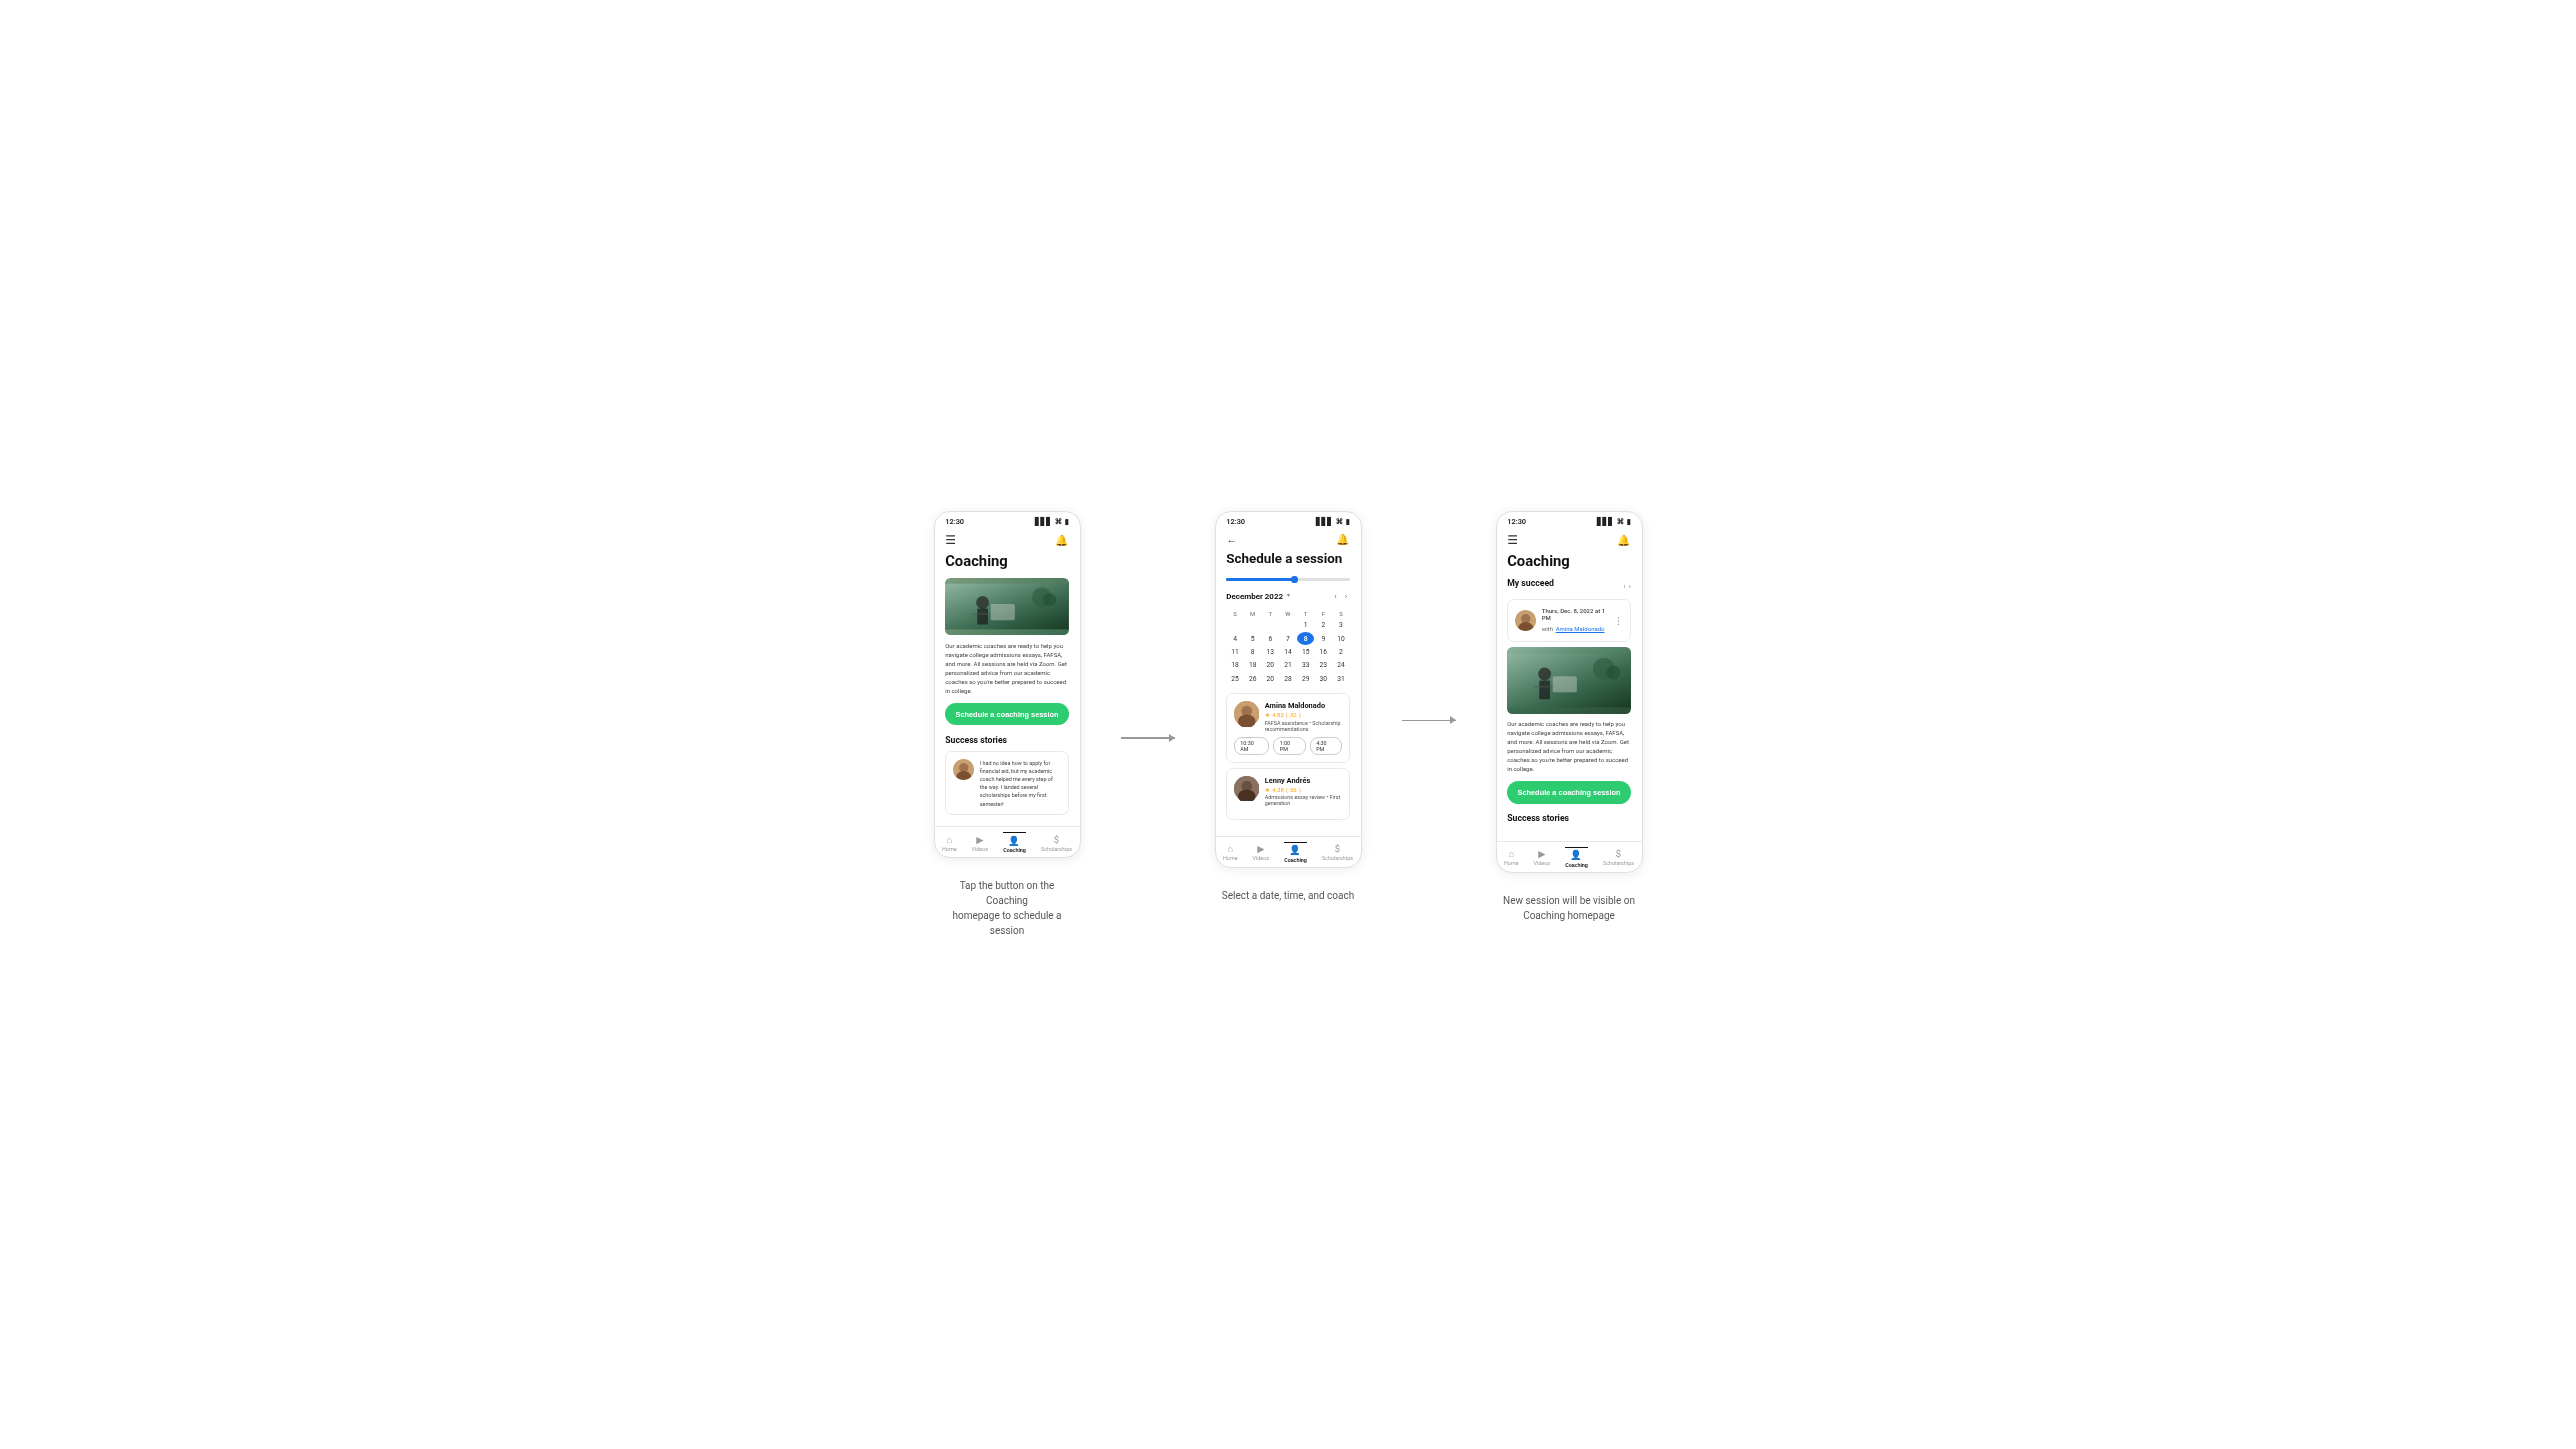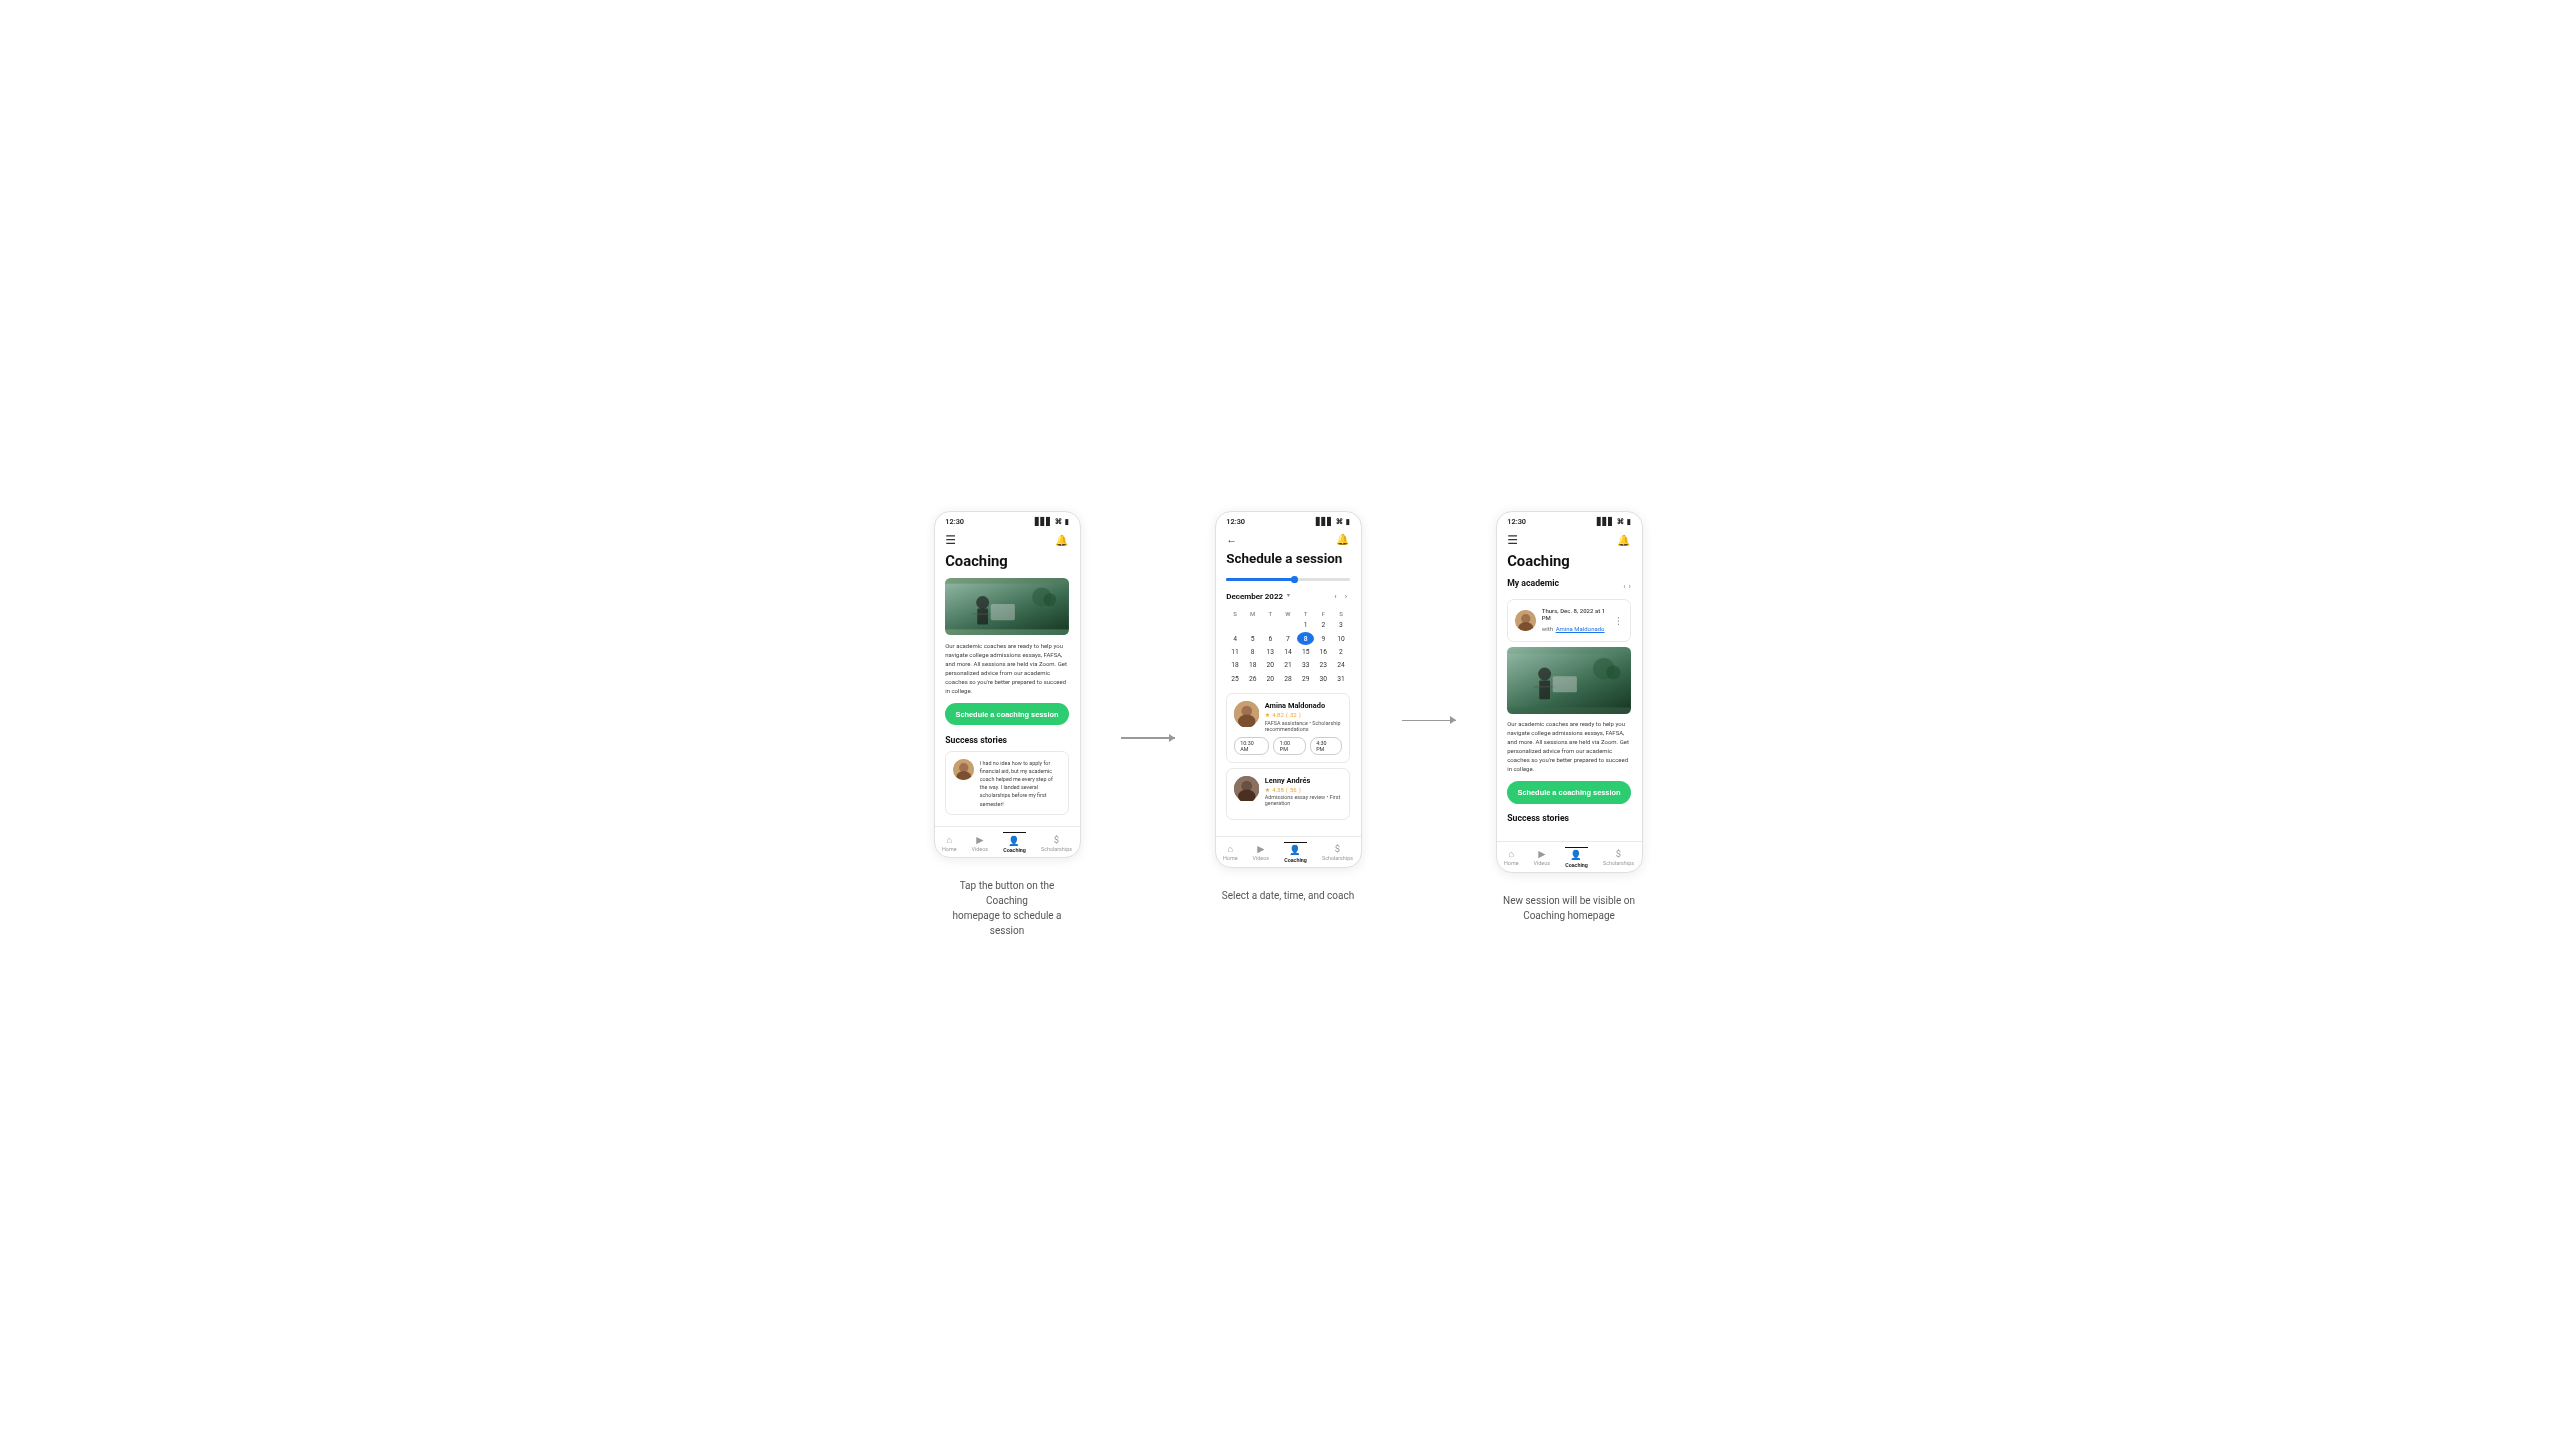--- a/index.html
+++ b/index.html
@@ -653,21 +653,21 @@
 
       <div class="phone-header">
         <span class="hamburger-icon">☰</span>
         <span class="bell-icon">🔔</span>
       </div>
 
       <div class="phone-content">
         <div class="coaching-title">Coaching</div>
         
         <div class="sessions-nav">
-          <div class="my-sessions">My academic</div>
+          <div class="my-sessions">My succeed</div>
           <div class="sessions-nav-arrows">
             <span>‹</span>
             <span>›</span>
           </div>
         </div>
         
         <div class="session-card">
           <div class="avatar-circle">
             <svg width="21.5" height="21.5" viewBox="0 0 32 32">
               <circle cx="16" cy="16" r="16" fill="#c8a070"></circle>

